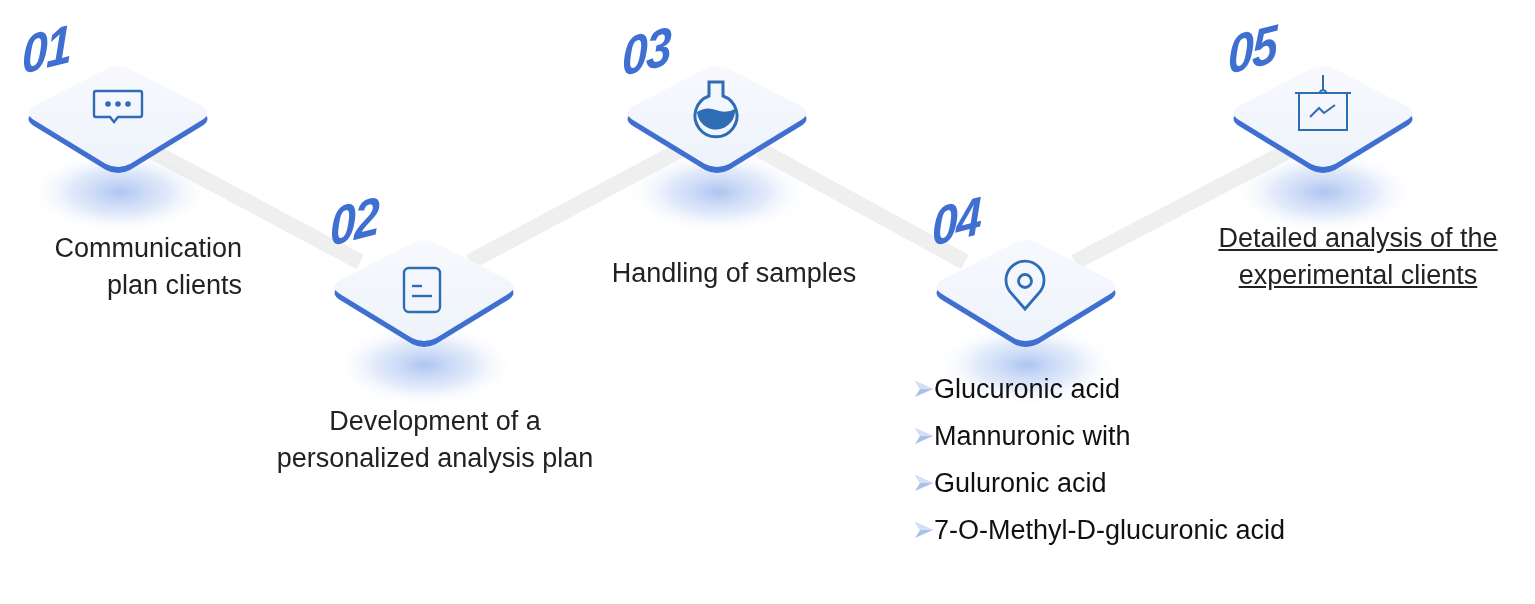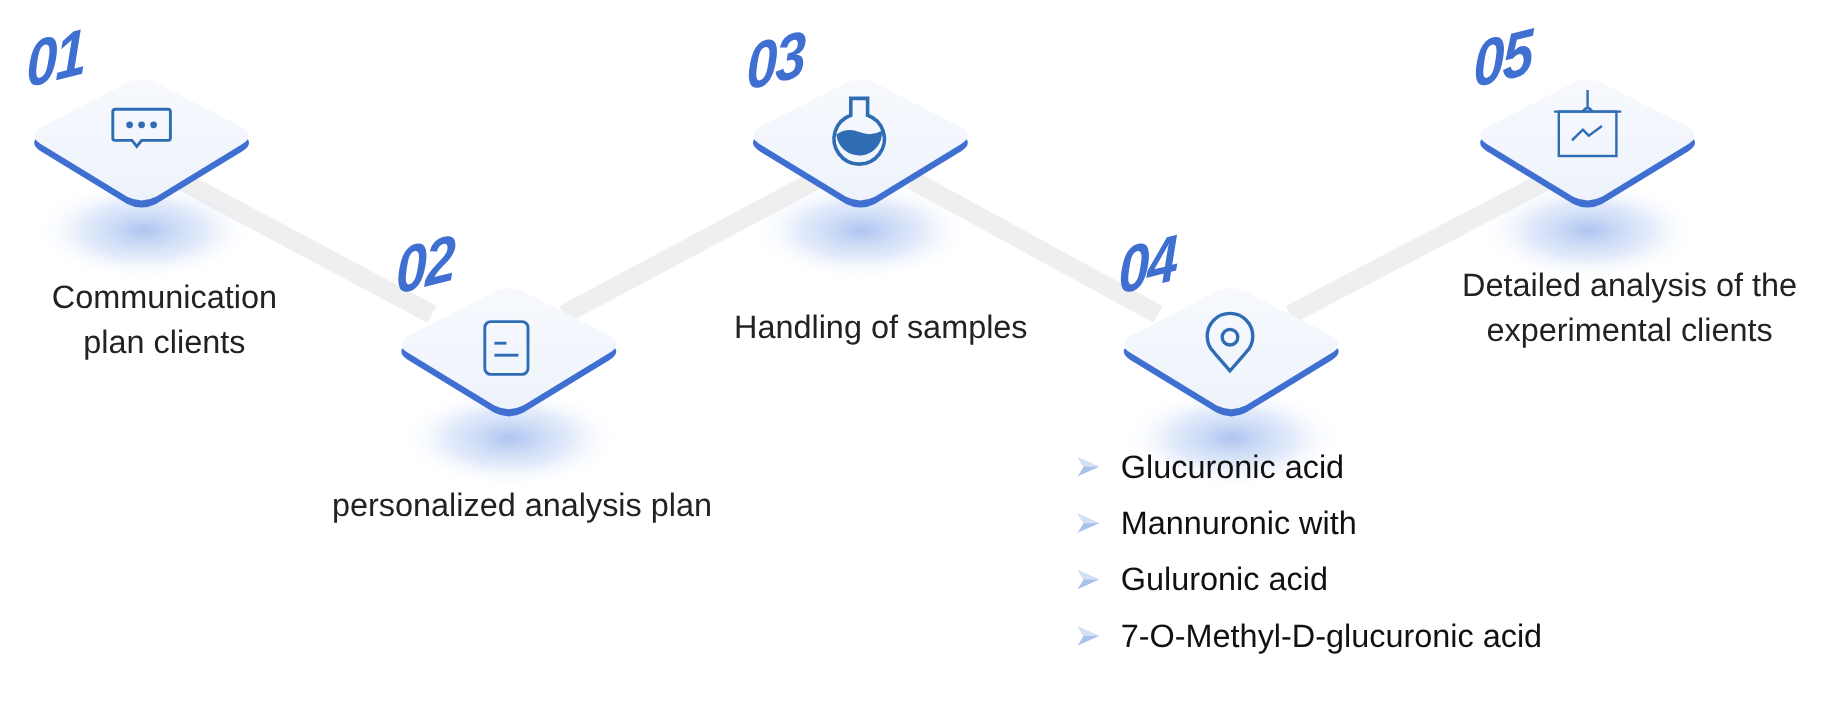--- a/index.html
+++ b/index.html
@@ -11,21 +11,21 @@
     position: absolute; font-family: "Liberation Sans", sans-serif;
     font-weight: bold; font-style: italic; color: #3f6fd1;
     font-size: 54px; line-height: 1; letter-spacing: -2px;
     transform: skewY(-14deg) scaleX(0.86); transform-origin: left bottom;
   }
   .label {
     position: absolute; color: #222222; font-size: 27px; line-height: 37px;
     text-align: center; white-space: nowrap;
   }
   .bullets { position: absolute; left: 897px; top: 366px; margin: 0; padding: 0; list-style: none; }
-  .bullets li { height: 47px; display: flex; align-items: center; font-size: 27px; color: #111111; white-space: nowrap; }
+  .bullets li { height: 47px; display: flex; align-items: center; font-size: 27px; color: #111111; white-space: nowrap; text-align: right; }
   .bullets .arrow { width: 37px; display: inline-block; }
 </style>
 </head>
 <body>
 
 <div id="stage">
   <svg class="bg" width="1535" height="604" viewBox="0 0 1535 604">
     <defs>
       <radialGradient id="glow" cx="50%" cy="50%" r="50%">
         <stop offset="0%" stop-color="#4a7ee0" stop-opacity="0.45"></stop>
@@ -103,31 +103,32 @@
       <polyline points="-13,5 -4,-4 1,1 12,-7"></polyline>
     </g>
   </svg>
 
   <div class="step-num" style="left:22px; top:28px;">01</div>
   <div class="step-num" style="left:330px; top:200px;">02</div>
   <div class="step-num" style="left:622px; top:30px;">03</div>
   <div class="step-num" style="left:932px; top:200px;">04</div>
   <div class="step-num" style="left:1228px; top:28px;">05</div>
 
-  <div class="label" style="left:16px; top:230px; width:242px;">
+  <div class="label" style="left:0px; top:230px; width:242px;text-align:right;">
     <div>Communication</div>
     <div>plan clients</div>
   </div>
   <div class="label" style="left:240px; top:403px; width:390px;">
+    <div>Development of a</div>
     <div>personalized analysis plan</div>
   </div>
   <div class="label" style="left:580px; top:255px; width:308px;">
     <div>Handling of samples</div>
   </div>
-  <div class="label" style="left:1190px; top:220px; width:336px;">
+  <div class="label" style="left:1190px; top:220px; width:336px;text-decoration:underline;">
     <div>Detailed analysis of the</div>
     <div>experimental clients</div>
   </div>
 
   <ul class="bullets">
     <li>
       <span class="arrow"><svg width="20" height="18" viewBox="0 0 20 18">
             <path d="M 1 1 L 19 9 L 1 17 L 6 9 Z" fill="#a9c2ea"></path>
             <path d="M 1 1 L 19 9 L 6 9 Z" fill="#d3e0f5"></path>
           </svg></span>

